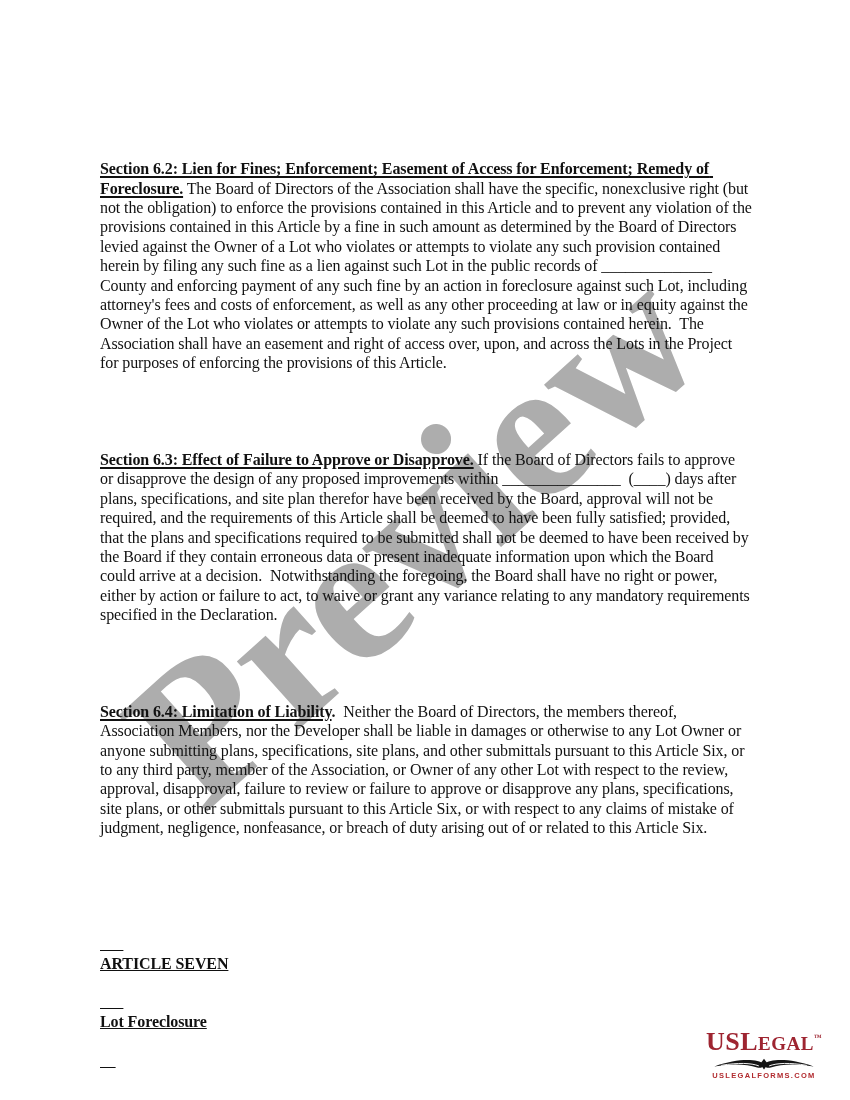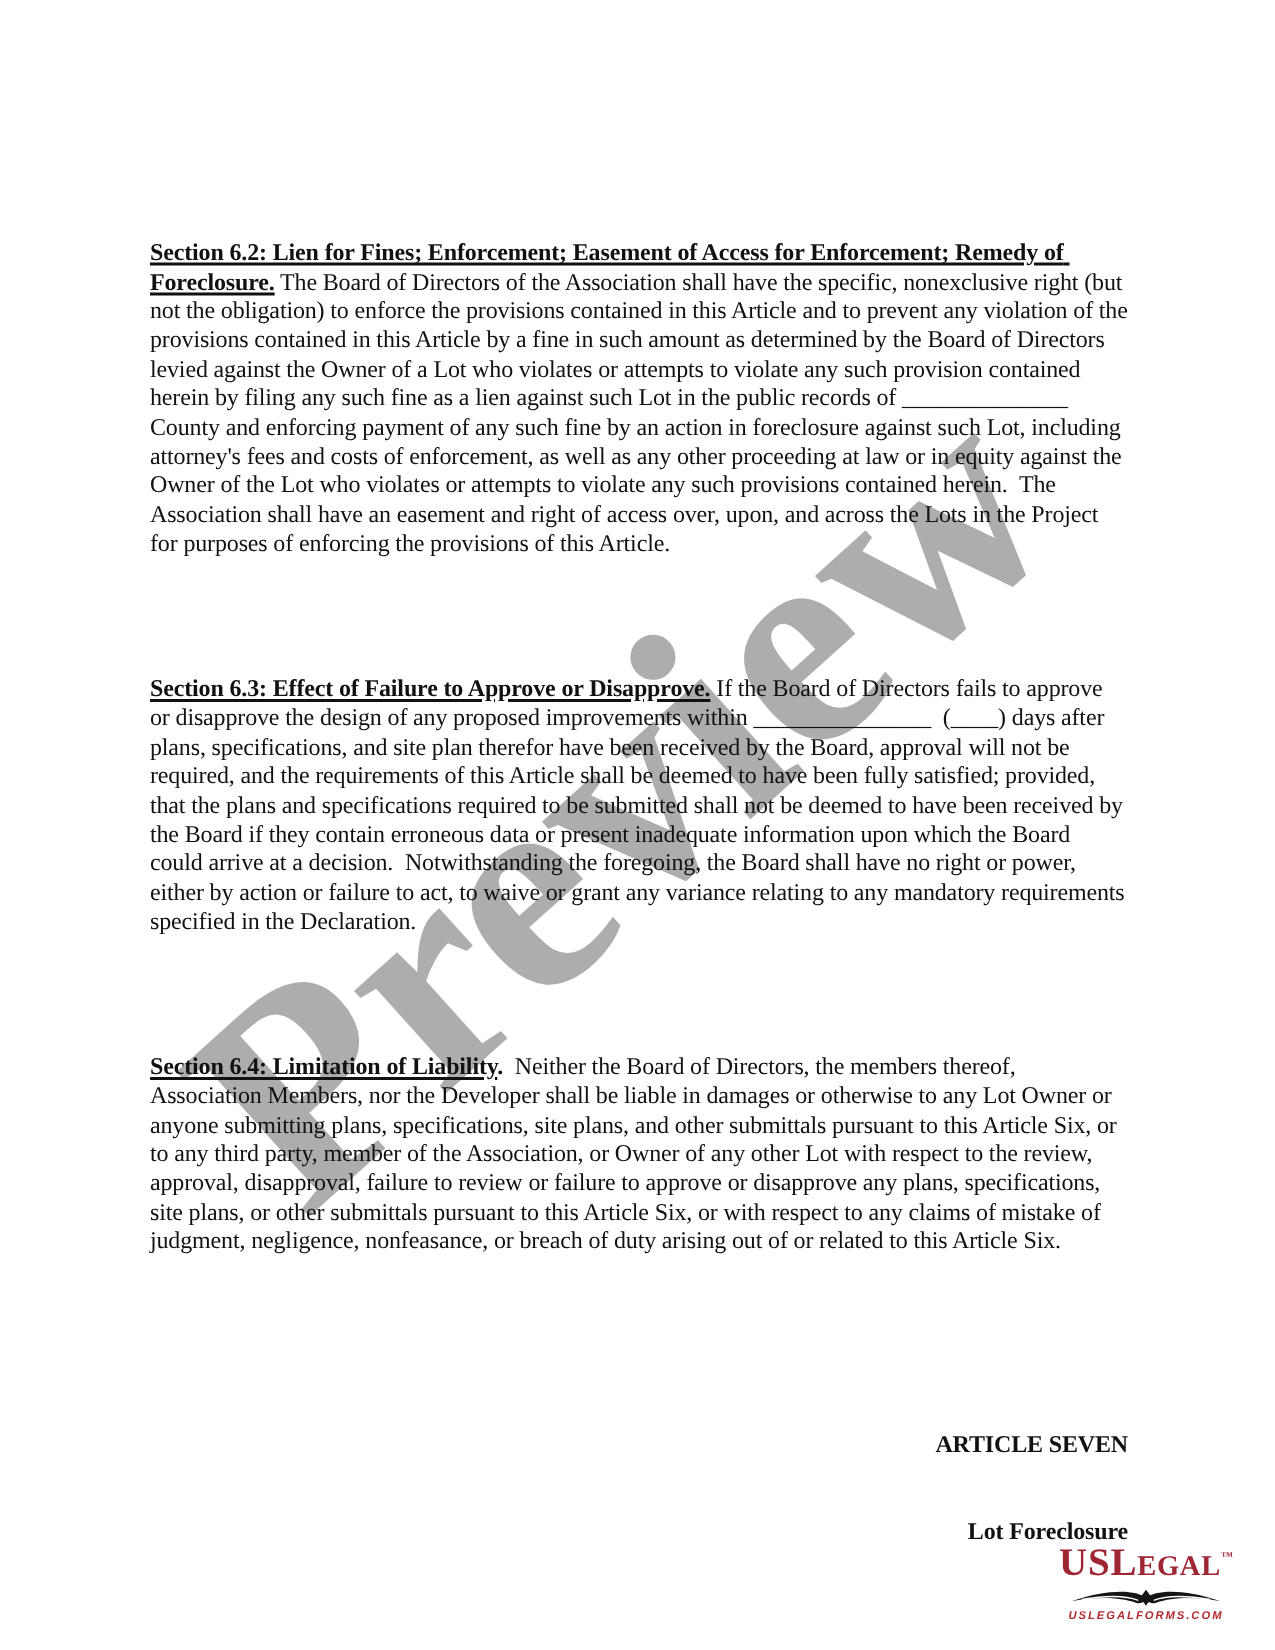--- a/index.html
+++ b/index.html
@@ -36,23 +36,24 @@
   }
   .para{margin:0 0 19px 0;}
   .shead{
     font-weight:700;
     text-decoration:underline;
     text-decoration-thickness:1.5px;
     text-underline-offset:2px;
   }
   .sheadp{font-weight:700;}
   .article-header{
-    text-align:right;
+    text-align:left;
     font-weight:700;
     margin:0 0 19px 0;
+    text-decoration:underline;
   }
   .logo{
     position:absolute;
     right:20px;top:1026px;
     width:132px;
     text-align:center;
     z-index:2;
     font-family:"Liberation Serif", serif;
   }
   .wm-line{white-space:nowrap;line-height:24px;}
@@ -61,21 +62,20 @@
   .wm-tm{font-size:8px;font-weight:700;color:#9e2531;vertical-align:10px;}
   .eagle{display:block;margin:1px auto 0 auto;}
   .logo-tagline{
     font-family:"Liberation Sans", sans-serif;
     font-size:7.5px;
     font-weight:700;
     letter-spacing:1.3px;
     color:#b12a2e;
     margin-top:1px;
     white-space:nowrap;
-    font-style:italic;
   }
 </style>
 </head>
 <body>
 
 <div class="page">
 
   <div class="watermark">Preview</div>
 
   <main class="content">

